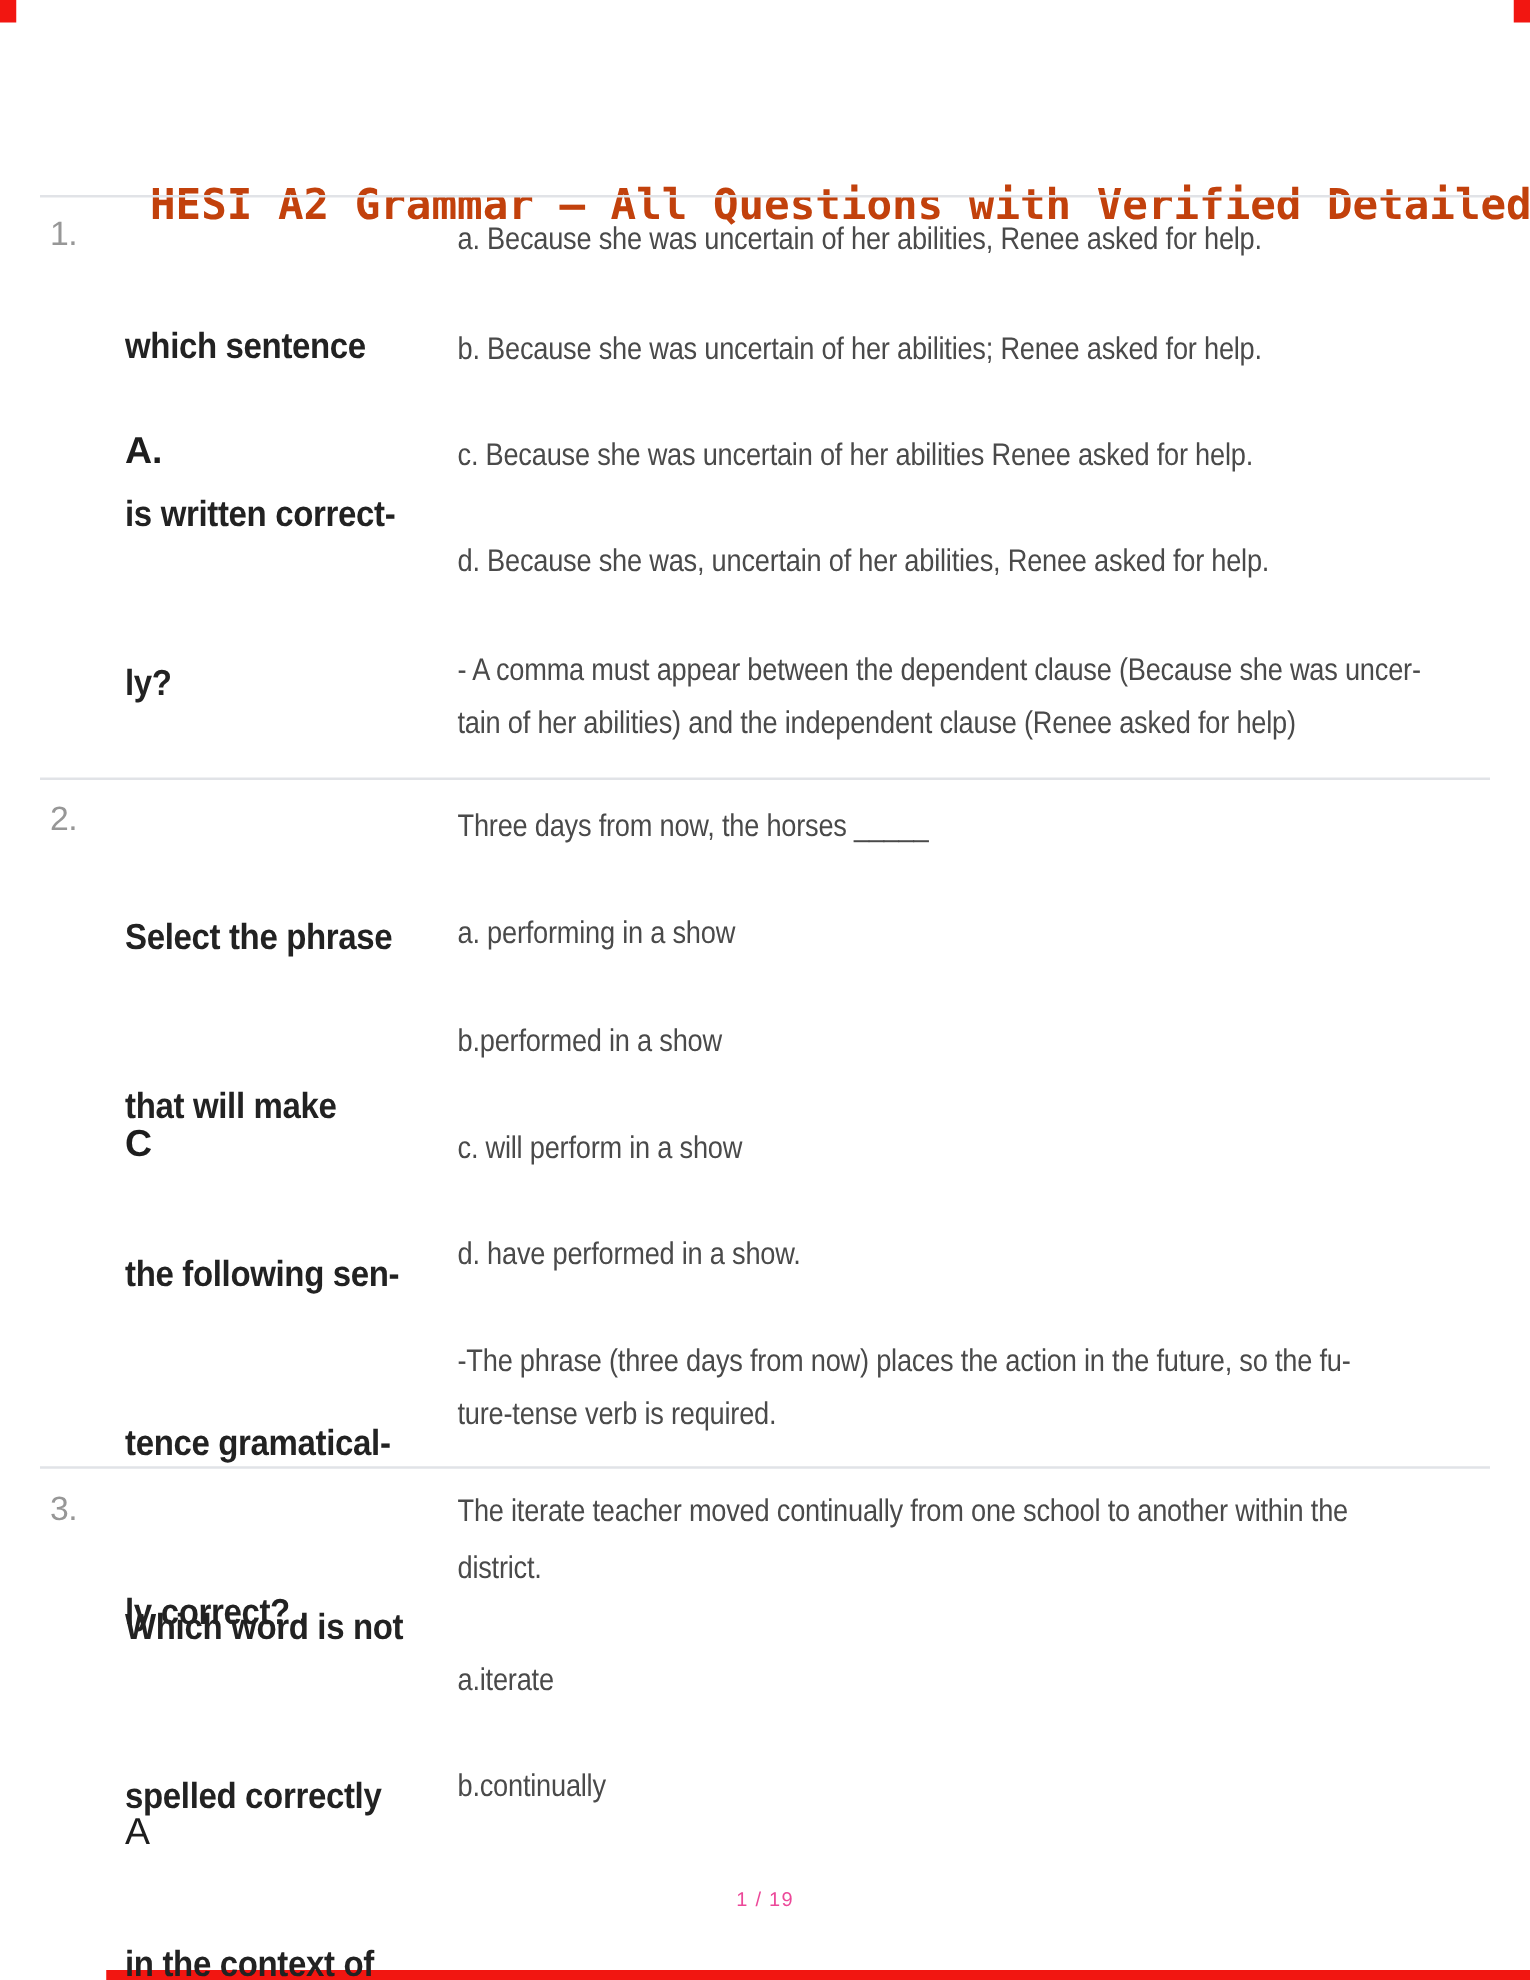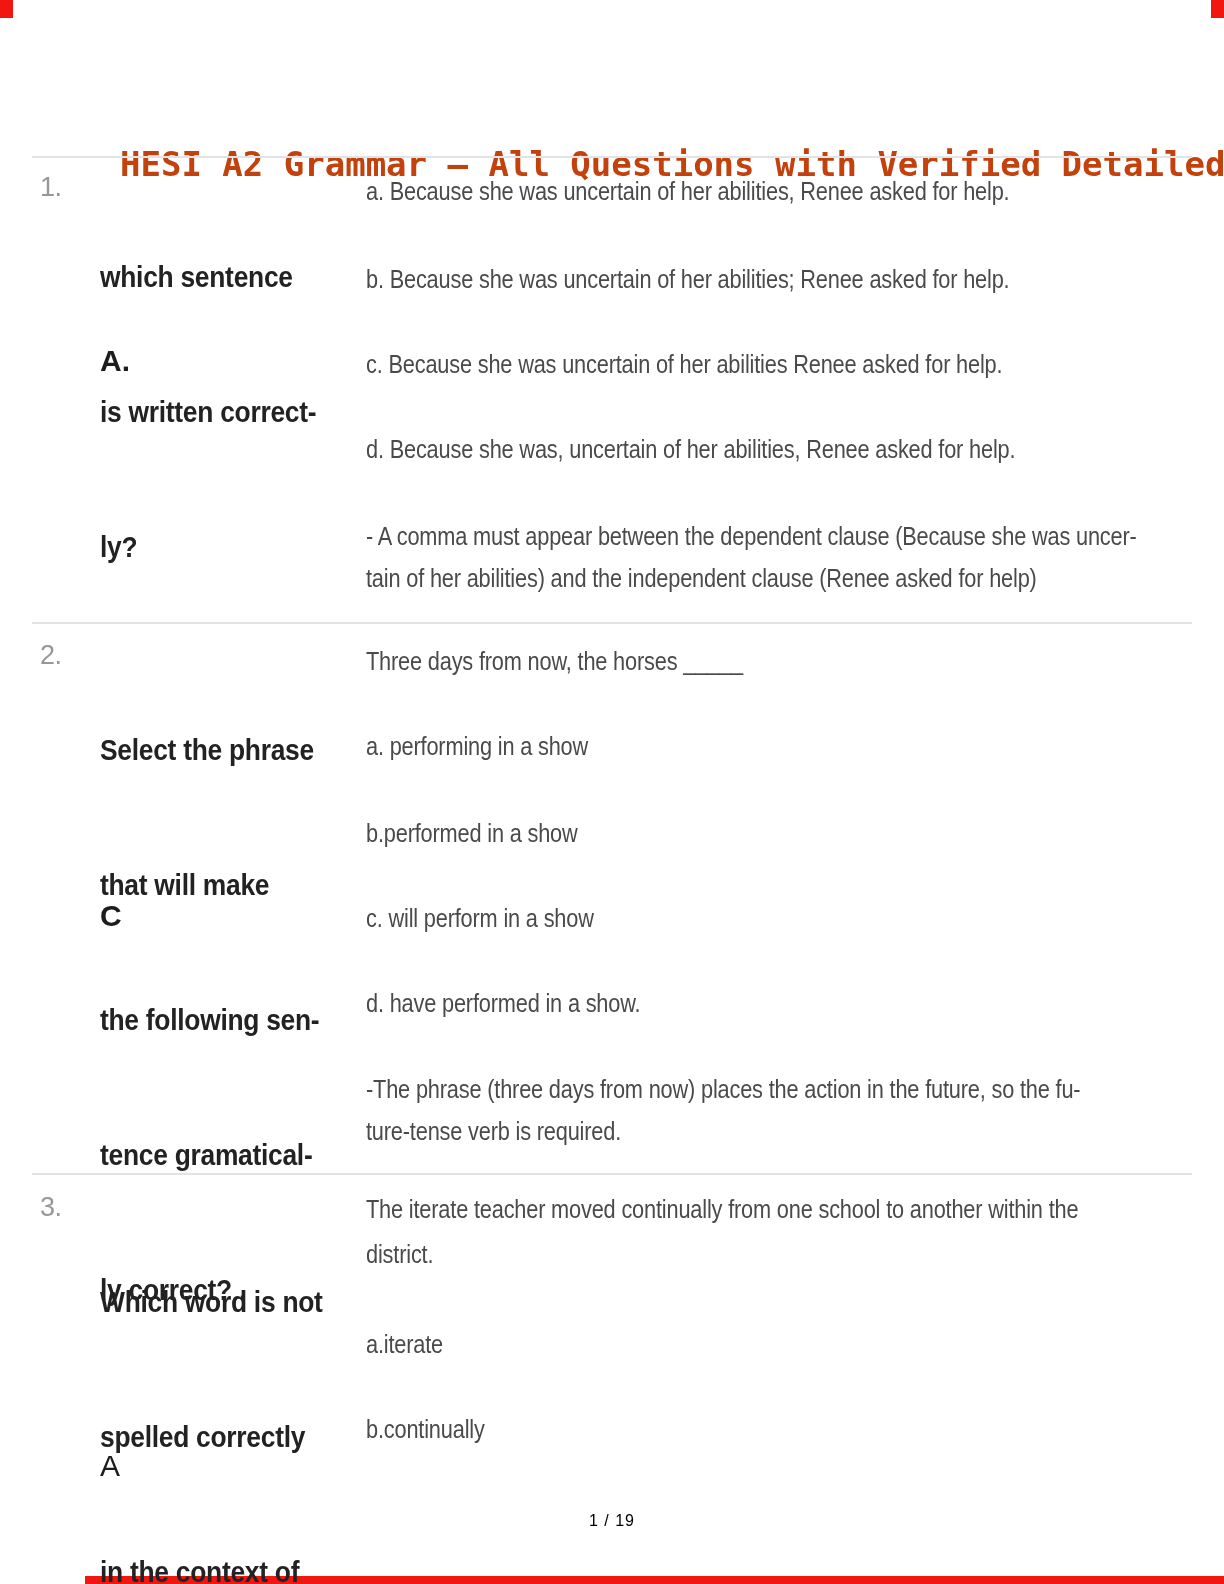--- a/index.html
+++ b/index.html
@@ -50,21 +50,21 @@
   .opt{
     position:absolute;left:366px;width:950px;
     font-size:25px;line-height:34px;font-weight:300;
     color:#4a4a4a;letter-spacing:-0.2px;
     transform:scaleX(0.87);transform-origin:0 0;
     white-space:pre;
   }
   
   .page-indicator{
     position:absolute;left:0;top:1512px;width:1224px;
-    text-align:center;font-size:16px;color:#000000;letter-spacing:1px;
+    text-align:center;font-size:16px;color:#ec4899;letter-spacing:1px;
   }
 </style>
 </head>
 <body>
 
 <div id="page">
 
   <div class="red-mark" id="red-tick-left"></div>
   <div class="red-mark" id="red-tick-right"></div>
   <div class="red-mark" id="red-bar-bottom"></div>

